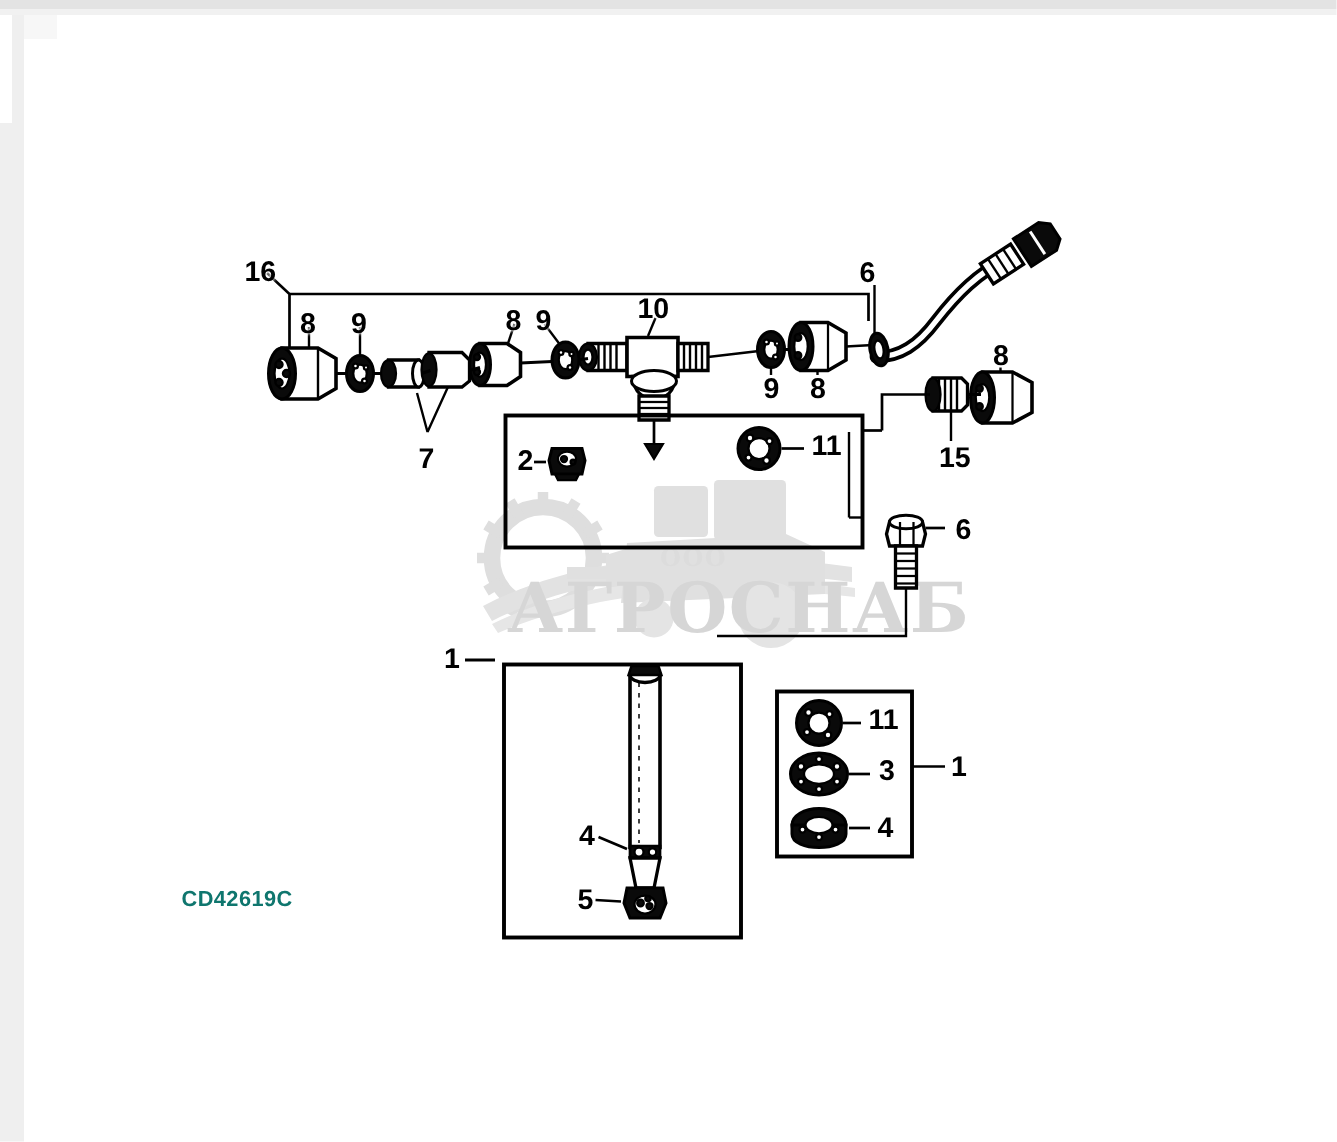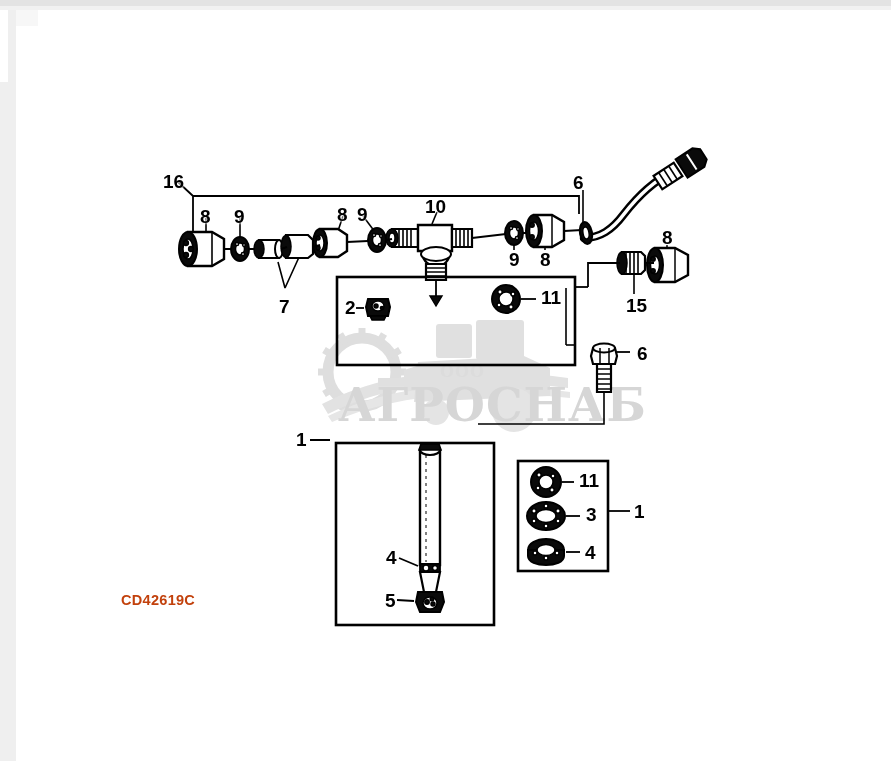--- a/index.html
+++ b/index.html
@@ -20,21 +20,21 @@
   .chrome-tab{position:absolute;left:16px;top:10px;width:22px;height:16px;background:#f7f7f7;}
 
   
   #watermark{position:absolute;left:318px;top:318px;width:280px;height:130px;opacity:1;}
   .wm-text{position:absolute;font-family:"DejaVu Serif", serif;font-weight:bold;color:#d8d8d8;
            letter-spacing:1px;}
   #wm-ooo{left:122px;top:44px;font-size:16px;color:#dcdcdc;}
   #wm-name{left:20px;top:60px;font-size:46px;color:#d6d6d6;}
 
   .drawing-id{position:absolute;left:121px;top:592px;font-size:14.5px;font-weight:bold;
-              color:#c2410c;font-family:"Liberation Sans", sans-serif;letter-spacing:0.3px;}
+              color:#0f766e;font-family:"Liberation Sans", sans-serif;letter-spacing:0.3px;}
 
   
   .callout{position:absolute;font-size:19px;font-weight:bold;color:#000000;
            font-family:"Liberation Sans", sans-serif;line-height:1;
            text-shadow:0 0 2px #fff, 0 0 3px #fff;}
   svg{position:absolute;left:0;top:0;}
 </style>
 </head>
 <body>
 

